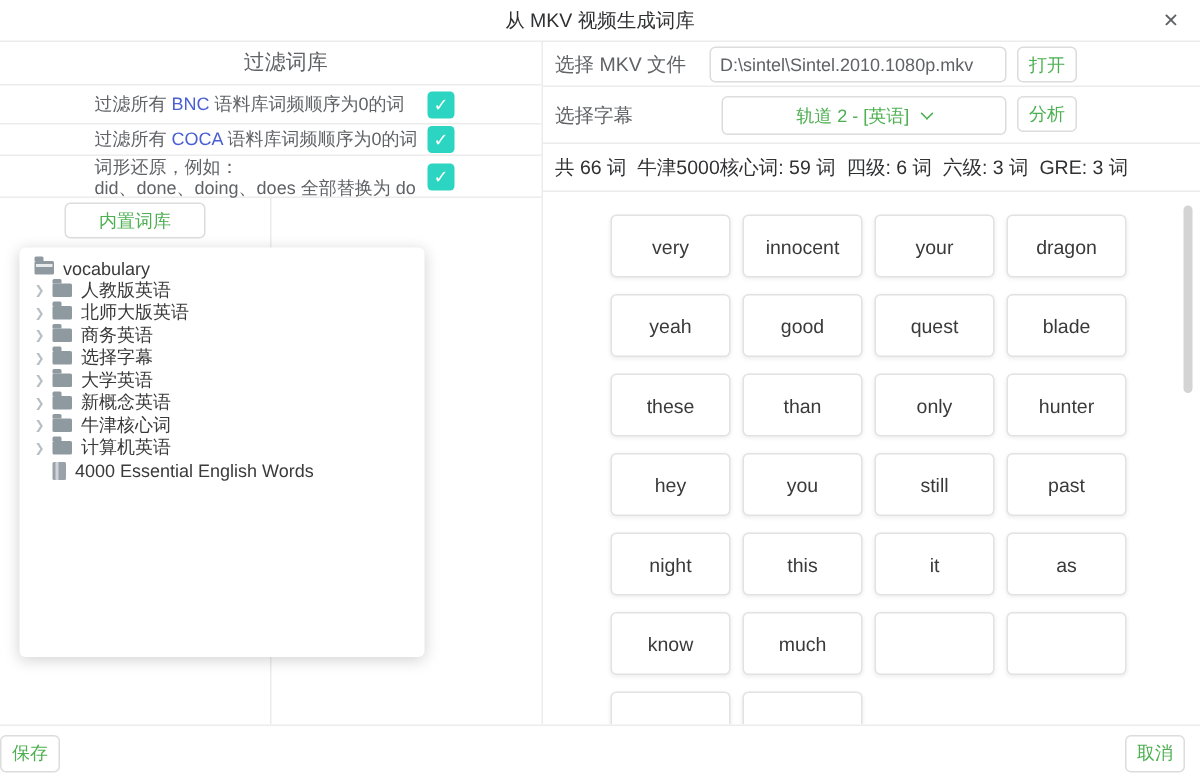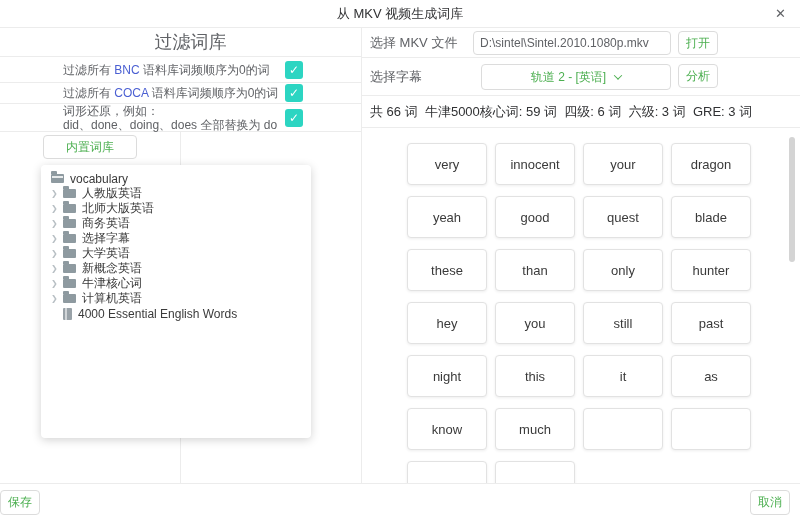--- a/index.html
+++ b/index.html
@@ -12,37 +12,37 @@
     border-bottom:1px solid #ececec; display:flex; align-items:center; justify-content:center; }
   .title { font-size:13px; color:#303133; }
   .close { position:absolute; right:14px; top:6px; font-size:13px; color:#606266; cursor:pointer; line-height:16px; }
 
   
   .main { position:absolute; left:0; top:28px; width:800px; height:455px; }
 
   
   .left-pane { position:absolute; left:0; top:0; width:362px; height:455px; border-right:1px solid #ececec; }
   .lp-header { height:29px; border-bottom:1px solid #ececec; display:flex; align-items:center; justify-content:center;
-    font-size:18px; color:#606266;padding-left:20px; }
+    font-size:14px; color:#606266;padding-left:20px; }
   .lp-row { position:relative; border-bottom:1px solid #ececec; font-size:12px; color:#606266; }
   .lp-row .row-text { position:absolute; left:63px; top:50%; transform:translateY(-50%); white-space:nowrap; }
   .lp-row.two-line .row-text { line-height:14px; }
   .link { text-decoration:none; cursor:pointer; }
   .checkbox { position:absolute; left:285px; top:50%; transform:translateY(-50%);
     width:18px; height:18px; border-radius:3px; display:flex; align-items:center; justify-content:center;
     color:#fff; font-size:12px; font-weight:bold; cursor:pointer; }
   .lp-bottom { position:absolute; left:0; top:103px; width:362px; height:352px; }
   .lp-bottom-left { position:absolute; left:0; top:0; width:181px; height:100%; border-right:1px solid #ececec; }
   .builtin-btn { display:block; margin:4px auto 0 auto; width:94px; height:24px; background:#fff;
     border:1px solid #dcdcdc; border-radius:4px; font-size:12px; cursor:pointer;
     font-family:"Liberation Sans","DejaVu Sans",sans-serif; }
 
   
   .tree-panel { position:absolute; left:13px; top:137px; width:270px; height:273px; background:#fff;
-    border-radius:4px; box-shadow:0 2px 10px rgba(0,0,0,0.18); z-index:5; padding:6px 0 12px 10px;margin-left:28px; }
+    border-radius:4px; box-shadow:0 2px 10px rgba(0,0,0,0.18); z-index:5; padding:6px 0 12px 10px; }
   .tree-item { display:flex; align-items:center; height:15px; font-size:12px; color:#3a3a3a; cursor:pointer; white-space:nowrap; }
   .expander { width:12px; font-size:8px; color:#b8bfc4; text-align:left; }
   .no-expander { width:12px; }
   .folder-icon { position:relative; display:inline-block; width:13px; height:9px; background:#8e9aa0;
     border-radius:1px; margin-right:6px; flex:none; }
   .folder-icon::before { content:""; position:absolute; top:-3px; left:0; width:6px; height:3px;
     background:#8e9aa0; border-radius:1px 1px 0 0; }
   .folder-open::after { content:""; position:absolute; left:1px; top:2px; right:1px; height:1.5px;
     background:#fff; opacity:.8; }
   .book-icon { position:relative; display:inline-block; width:9px; height:12px; background:#99a2a8;

